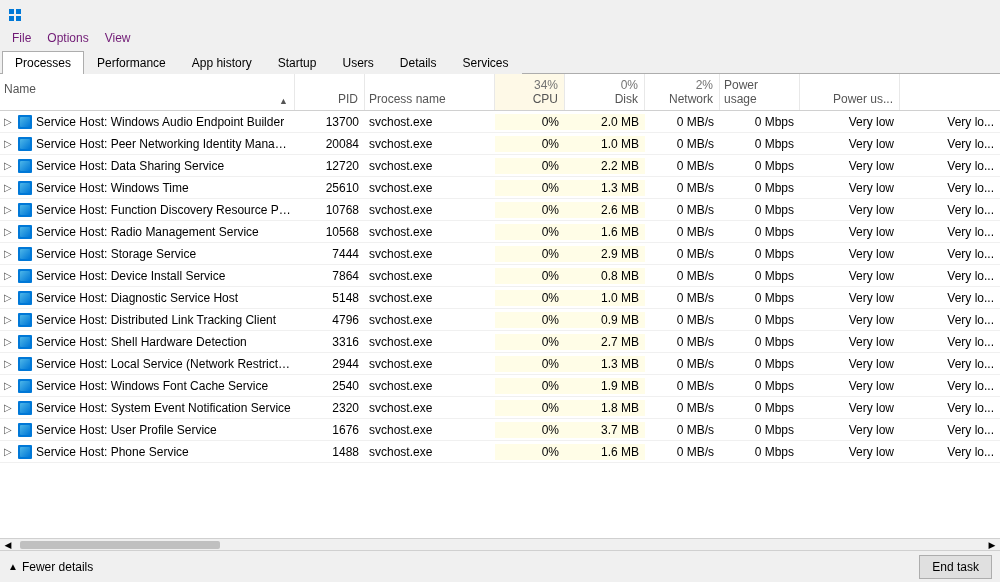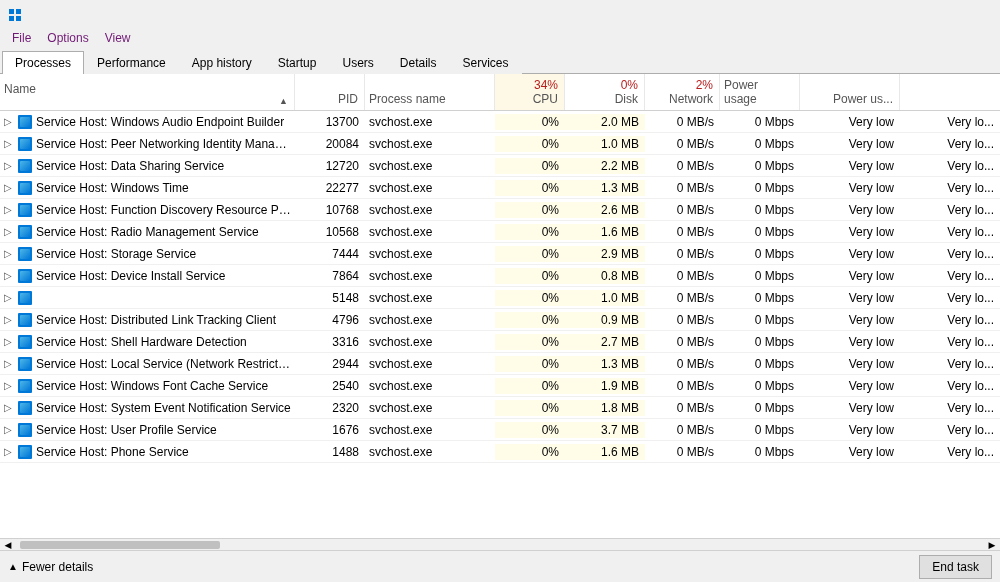--- a/index.html
+++ b/index.html
@@ -112,21 +112,21 @@
       font-size: 12px;
       color: #000;
       border-right: 1px solid #e8e8e8;
       cursor: pointer;
       user-select: none;
     }
     .th.left { align-items: flex-start; }
     .th .pct {
       font-weight: normal;
       font-size: 12px;
-      color: #b91c1c;
+      color: #737373;
       margin-left: 32px;
     }
     .th .col-label {
       font-weight: normal;
       font-size: 12px;
       color: #555;
     }
     .th.cpu-col { background: #fef9e7; }
     .th.mem-col { background: #fef9e7; }
     .sort-arrow {
@@ -376,21 +376,21 @@
     <div class="td">Very lo...</div>
   </div>
       <div class="table-row">
     <div class="td left process-name-cell">
       <span class="expand-arrow">▷</span>
       <div class="proc-icon">
             <div class="proc-icon-inner"></div>
           </div>
       <span class="proc-name-text">Service Host: Windows Time</span>
     </div>
-    <div class="td">22277</div>
+    <div class="td">25610</div>
     <div class="td left">svchost.exe</div>
     <div class="td cpu-col">0%</div>
     <div class="td mem-col">1.3 MB</div>
     <div class="td">0 MB/s</div>
     <div class="td">0 Mbps</div>
     <div class="td">Very low</div>
     <div class="td">Very lo...</div>
   </div>
       <div class="table-row">
     <div class="td left process-name-cell">
@@ -459,20 +459,21 @@
     <div class="td">0 Mbps</div>
     <div class="td">Very low</div>
     <div class="td">Very lo...</div>
   </div>
       <div class="table-row">
     <div class="td left process-name-cell">
       <span class="expand-arrow">▷</span>
       <div class="proc-icon">
             <div class="proc-icon-inner"></div>
           </div>
+      <span class="proc-name-text">Service Host: Diagnostic Service Host</span>
     </div>
     <div class="td">5148</div>
     <div class="td left">svchost.exe</div>
     <div class="td cpu-col">0%</div>
     <div class="td mem-col">1.0 MB</div>
     <div class="td">0 MB/s</div>
     <div class="td">0 Mbps</div>
     <div class="td">Very low</div>
     <div class="td">Very lo...</div>
   </div>

